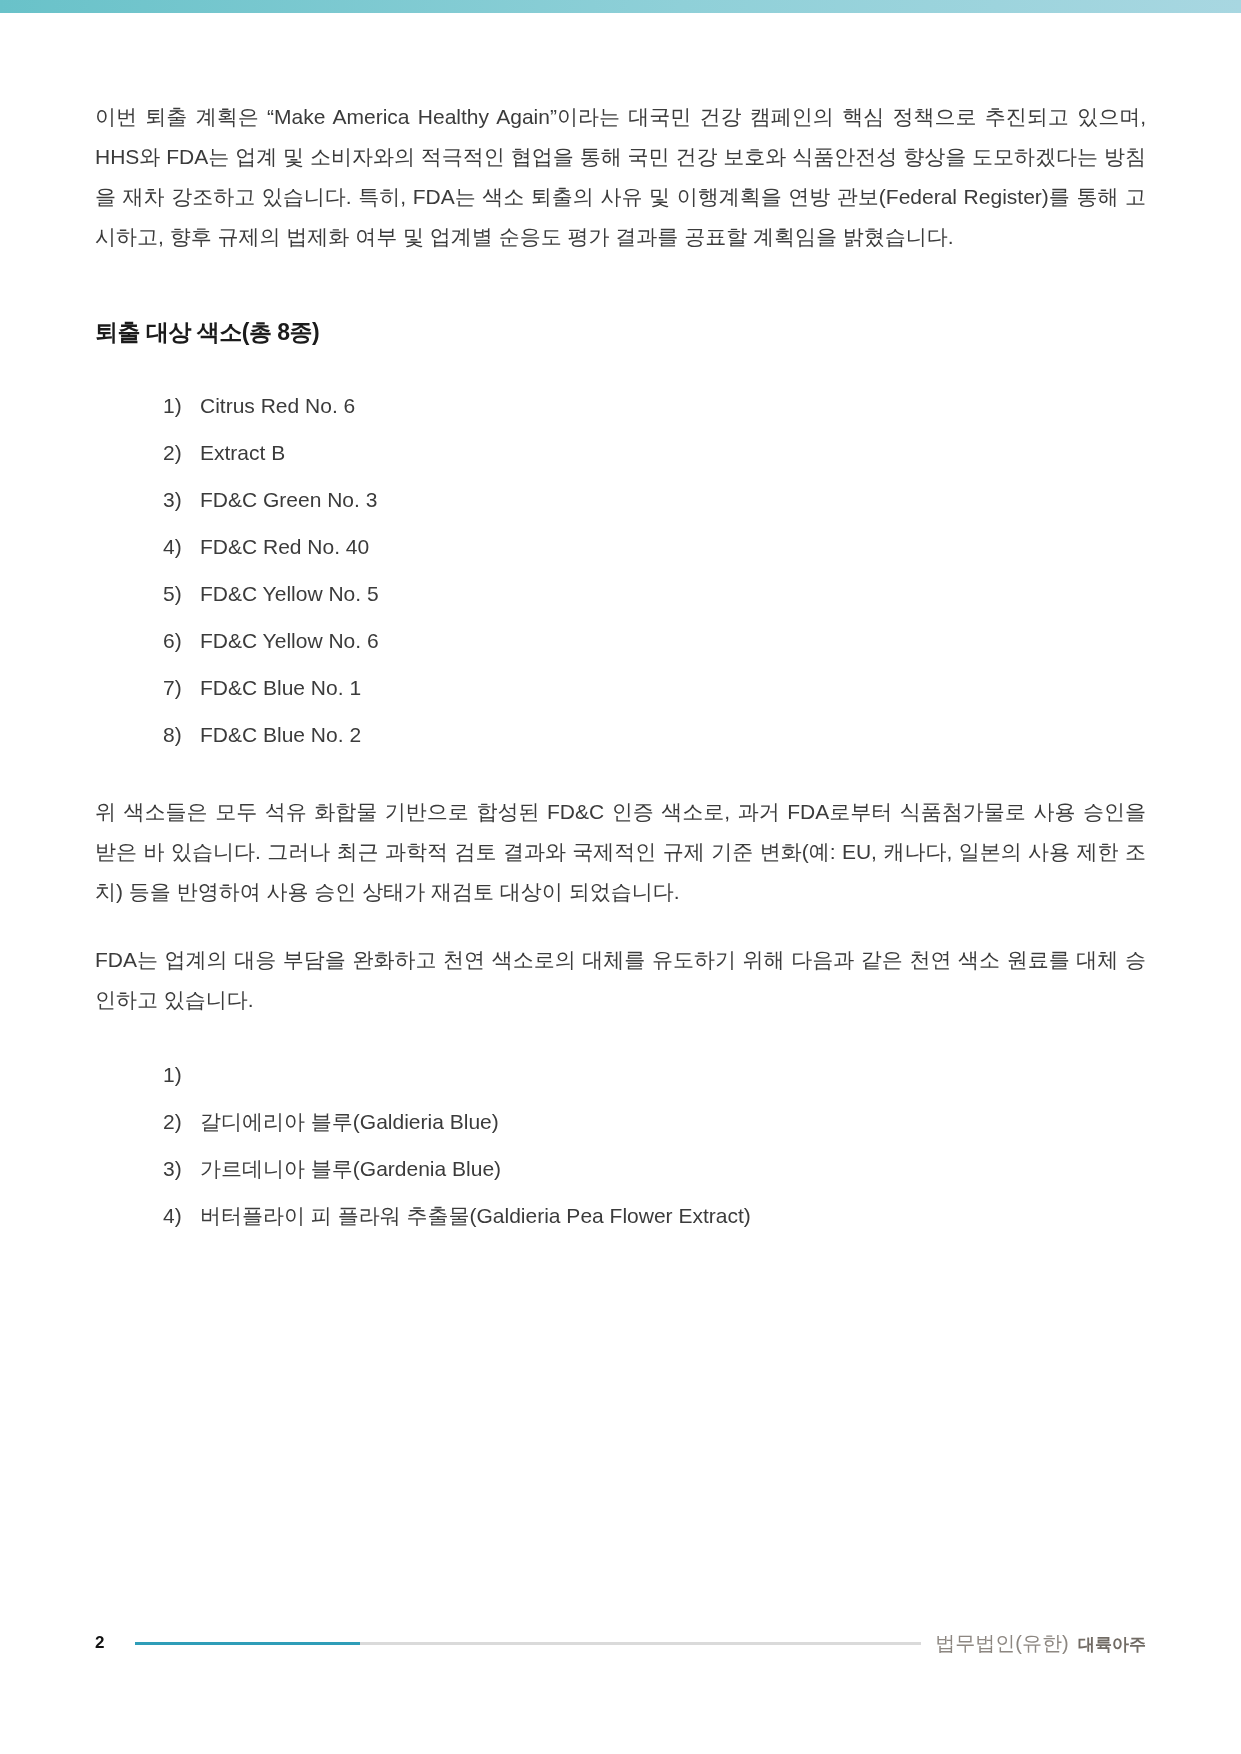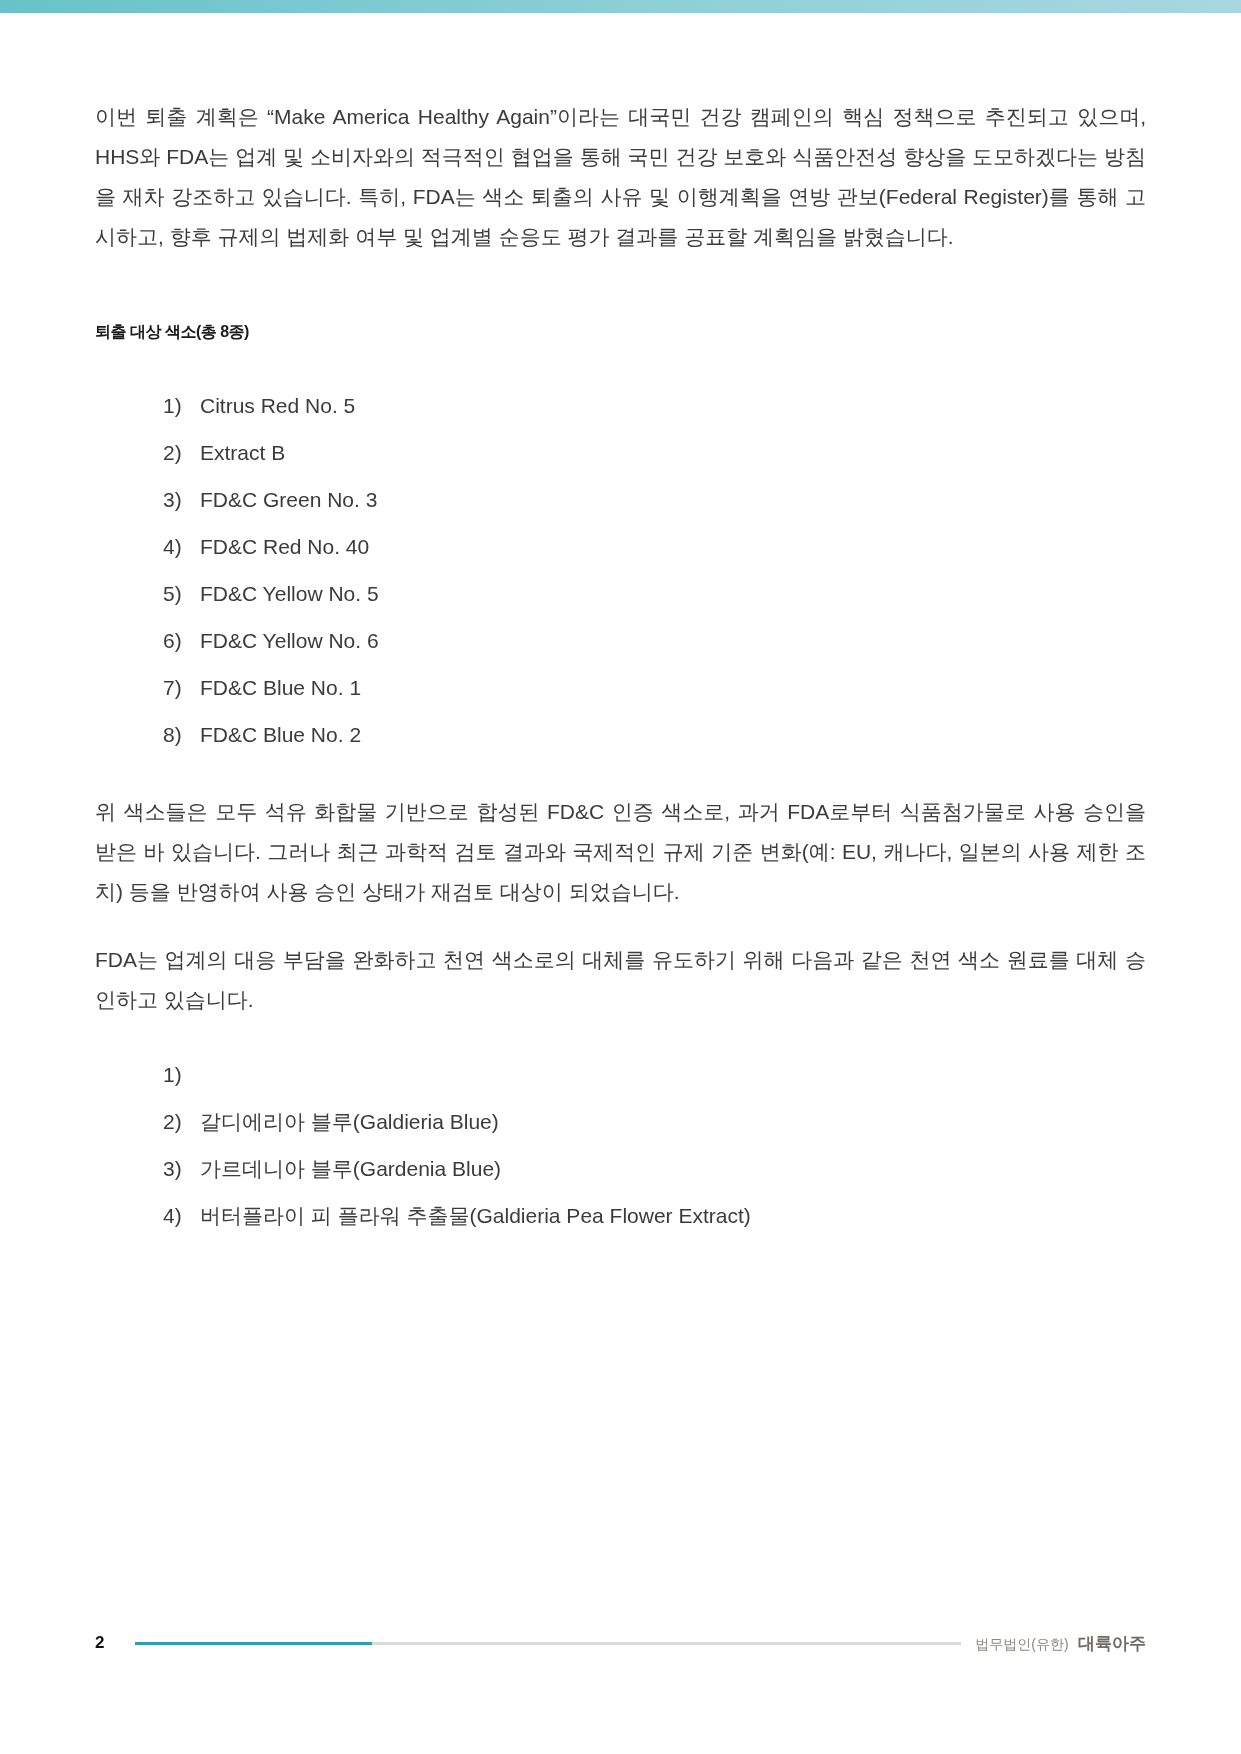--- a/index.html
+++ b/index.html
@@ -22,21 +22,21 @@
 
   .para {
     font-size: 21px;
     line-height: 40px;
     text-align: justify;
     overflow-wrap: break-word;
     color: var(--body-text, #3b3b3b);
   }
 
   .heading {
-    font-size: 16px;
+    font-size: 23px;
     line-height: 34px;
     font-weight: bold;
     color: var(--heading-text, #1b1b1b);
     letter-spacing: -0.5px;
   }
   #heading-1 { margin-top: 58px; }
   #heading-2 { margin-top: 61px; }
 
   ol.num-list { list-style: none; padding-left: 68px; }
   #list-1 { margin-top: 44px; }
@@ -76,21 +76,21 @@
     background: var(--rule-muted, #dadada);
     position: relative;
   }
   .footer .rule .rule-accent {
     position: absolute; left: 0; top: 0; bottom: 0;
     width: 28.6%;
     background: var(--rule-accent, #2e9db8);
   }
   .footer .firm { white-space: nowrap; }
   .footer .firm-prefix {
-    font-size: 14px;
+    font-size: 20px;
     color: var(--firm-prefix-color, #8d8781);
   }
   .footer .firm-name {
     font-size: 17px;
     font-weight: bold;
     color: var(--firm-name-color, #716b64);
     margin-left: 5px;
   }
 </style>
 </head>
@@ -102,21 +102,21 @@
 
   <main class="content">
 
     <p class="para" id="para-1">이번 퇴출 계획은 “Make America Healthy Again”이라는 대국민 건강 캠페인의 핵심 정책으로 추진되고 있으며, HHS와 FDA는 업계 및 소비자와의 적극적인 협업을 통해 국민 건강 보호와 식품안전성 향상을 도모하겠다는 방침을 재차 강조하고 있습니다. 특히, FDA는 색소 퇴출의 사유 및 이행계획을 연방 관보(Federal Register)를 통해 고시하고, 향후 규제의 법제화 여부 및 업계별 순응도 평가 결과를 공표할 계획임을 밝혔습니다.</p>
 
     <h2 class="heading" id="heading-1">퇴출 대상 색소(총 8종)</h2>
 
     <ol class="num-list" id="list-1">
       <li>
         <span class="num">1)</span>
-        <span class="txt">Citrus Red No. 5</span>
+        <span class="txt">Citrus Red No. 6</span>
       </li>
       <li>
         <span class="num">2)</span>
         <span class="txt">Extract B</span>
       </li>
       <li>
         <span class="num">3)</span>
         <span class="txt">FD&amp;C Green No. 3</span>
       </li>
       <li>

